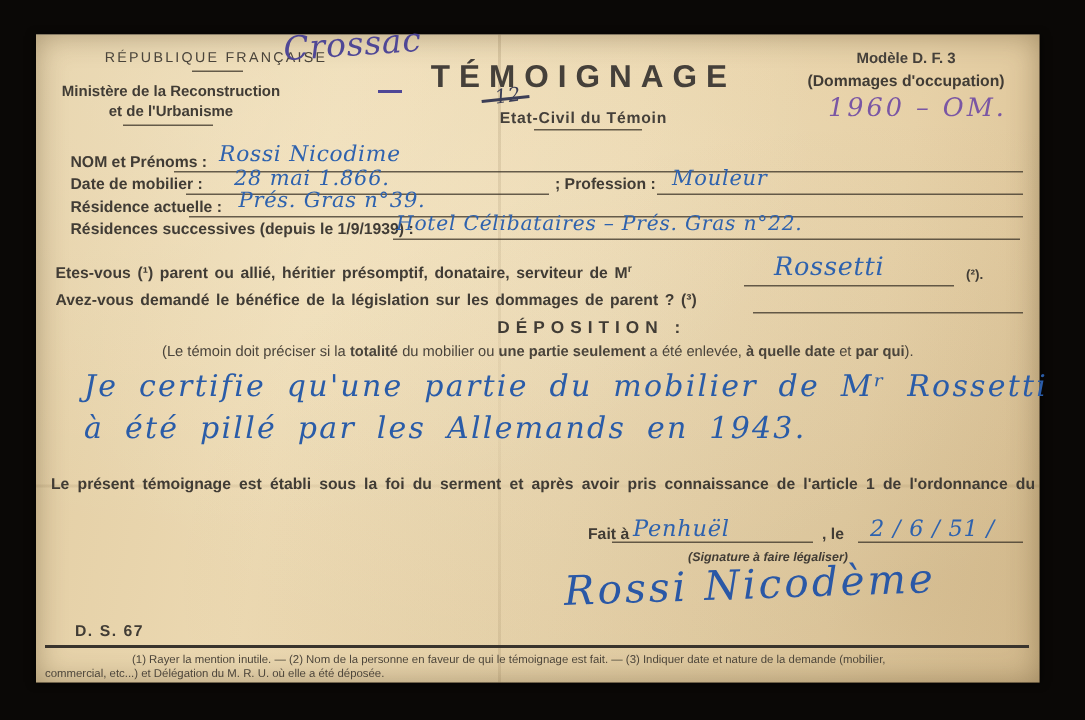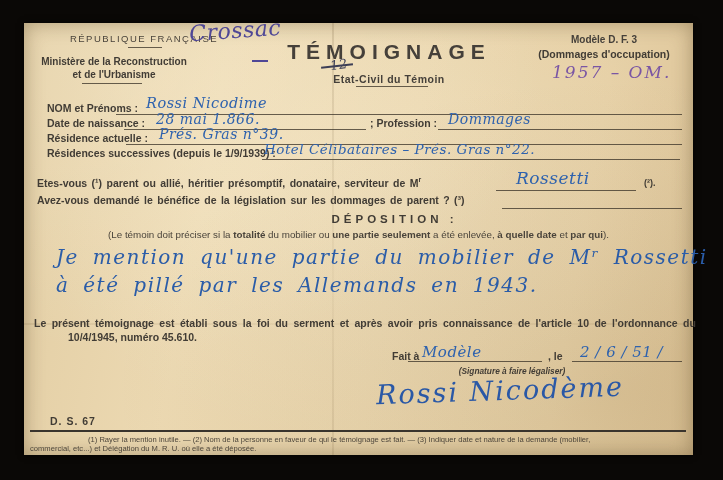--- a/index.html
+++ b/index.html
@@ -55,31 +55,31 @@
     <div class="abs" style="top:37px;left:228px;width:16px;height:2px;background:#4f4796;"></div>
 
     <div class="abs title center" style="top:17px;left:225px;width:280px;">TÉMOIGNAGE</div>
     <div class="abs subtitle center" style="top:50px;left:225px;width:280px;">Etat-Civil  du  Témoin</div>
     <div class="rule" style="top:63px;left:332px;width:72px;"></div>
     <div class="abs hw hw-dark" style="top:34px;left:306px;font-size:13px;transform:rotate(-8deg);">12</div>
     <div class="abs" style="top:42px;left:297px;width:32px;height:1.5px;background:#3c3e56;transform:rotate(-6deg);"></div>
 
     <div class="abs print-light center" style="top:11px;left:470px;width:220px;font-weight:700;color:#45403a;">Modèle  D. F. 3</div>
     <div class="abs print center" style="top:25px;left:470px;width:220px;">(Dommages  d'occupation)</div>
-    <div class="abs hw hw-purple" style="top:39px;left:528px;font-size:17px;letter-spacing:2px;">1957 – OM.</div>
+    <div class="abs hw hw-purple" style="top:39px;left:528px;font-size:17px;letter-spacing:2px;">1960 – OM.</div>
 
     <div class="abs print" style="top:79px;left:23px;">NOM et Prénoms :</div>
     <div class="abs hw" style="top:72px;left:122px;font-size:14.5px;">Rossi  Nicodime</div>
     <div class="rule" style="top:91px;left:92px;width:566px;"></div>
 
-    <div class="abs print" style="top:94px;left:23px;">Date de naissance :</div>
+    <div class="abs print" style="top:94px;left:23px;">Date de mobilier :</div>
     <div class="abs hw" style="top:88px;left:132px;font-size:14px;">28 mai 1.866.</div>
     <div class="rule" style="top:106px;left:100px;width:242px;"></div>
     <div class="abs print" style="top:94px;left:346px;">; Profession :</div>
-    <div class="abs hw" style="top:88px;left:424px;font-size:14px;">Dommages</div>
+    <div class="abs hw" style="top:88px;left:424px;font-size:14px;">Mouleur</div>
     <div class="rule" style="top:106px;left:414px;width:244px;"></div>
 
     <div class="abs print" style="top:109px;left:23px;">Résidence actuelle :</div>
     <div class="abs hw" style="top:103px;left:135px;font-size:14px;">Prés. Gras n°39.</div>
     <div class="rule" style="top:121px;left:102px;width:556px;"></div>
 
     <div class="abs print" style="top:124px;left:23px;">Résidences successives (depuis le 1/9/1939) :</div>
     <div class="abs hw" style="top:118px;left:240px;font-size:13.5px;">Hotel Célibataires – Prés. Gras n°22.</div>
     <div class="rule" style="top:136px;left:238px;width:418px;"></div>
 
@@ -88,28 +88,27 @@
     <div class="rule" style="top:167px;left:472px;width:140px;"></div>
     <div class="abs print" style="top:155px;left:620px;font-size:9px;">(²).</div>
 
     <div class="abs print" style="top:171px;left:13px;word-spacing:1.5px;">Avez-vous demandé le bénéfice de la législation sur les dommages de parent ? (³)</div>
     <div class="rule" style="top:185px;left:478px;width:180px;"></div>
 
     <div class="abs print center" style="top:190px;left:0;width:669px;font-size:11.5px;letter-spacing:4px;margin-left:36px;">DÉPOSITION :</div>
     <div class="abs print-light center" style="top:206px;left:8px;width:653px;font-size:9.8px;">
       <span>(Le témoin doit préciser si la </span><b>totalité</b><span> du mobilier ou </span><b>une partie seulement</b><span> a été enlevée, </span><b>à quelle date</b><span> et </span><b>par qui</b><span>).</span>
     </div>
-    <div class="abs hw" style="top:222px;left:32px;font-size:20px;letter-spacing:1.5px;word-spacing:6px;color:#2a5ca8;">Je mention qu'une partie du mobilier de Mʳ Rossetti</div>
+    <div class="abs hw" style="top:222px;left:32px;font-size:20px;letter-spacing:1.5px;word-spacing:6px;color:#2a5ca8;">Je certifie qu'une partie du mobilier de Mʳ Rossetti</div>
     <div class="abs hw" style="top:250px;left:32px;font-size:20px;letter-spacing:1.5px;word-spacing:6px;color:#2a5ca8;">à été pillé par les Allemands en 1943.</div>
 
-    <div class="abs print" style="top:294px;left:10px;word-spacing:2.5px;">Le présent témoignage est établi sous la foi du serment et après avoir pris connaissance de l'article 10 de l'ordonnance du</div>
-    <div class="abs print" style="top:308px;left:44px;">10/4/1945, numéro 45.610.</div>
+    <div class="abs print" style="top:294px;left:10px;word-spacing:2.5px;">Le présent témoignage est établi sous la foi du serment et après avoir pris connaissance de l'article 1 de l'ordonnance du</div>
 
     <div class="abs print" style="top:327px;left:352px;padding-left:16px;">Fait à</div>
-    <div class="abs hw" style="top:320px;left:398px;font-size:15px;">Modèle</div>
+    <div class="abs hw" style="top:320px;left:398px;font-size:15px;">Penhuël</div>
     <div class="rule" style="top:338px;left:384px;width:134px;"></div>
     <div class="abs print" style="top:327px;left:524px;">, le</div>
     <div class="abs hw" style="top:320px;left:556px;font-size:15px;">2 / 6 / 51 /</div>
     <div class="rule" style="top:338px;left:548px;width:110px;"></div>
     <div class="abs print center" style="top:343px;left:338px;width:300px;font-size:8.3px;font-style:italic;">(Signature à faire légaliser)</div>
 
     <div class="abs hw" style="top:352px;left:352px;font-size:27px;letter-spacing:2px;transform:rotate(-2deg);color:#2a58a6;">Rossi Nicodème</div>
 
     <div class="abs print" style="top:392px;left:26px;letter-spacing:1px;">D. S. 67</div>
     <div class="abs" style="top:407px;left:6px;width:656px;height:2px;background:#39342d;"></div>

